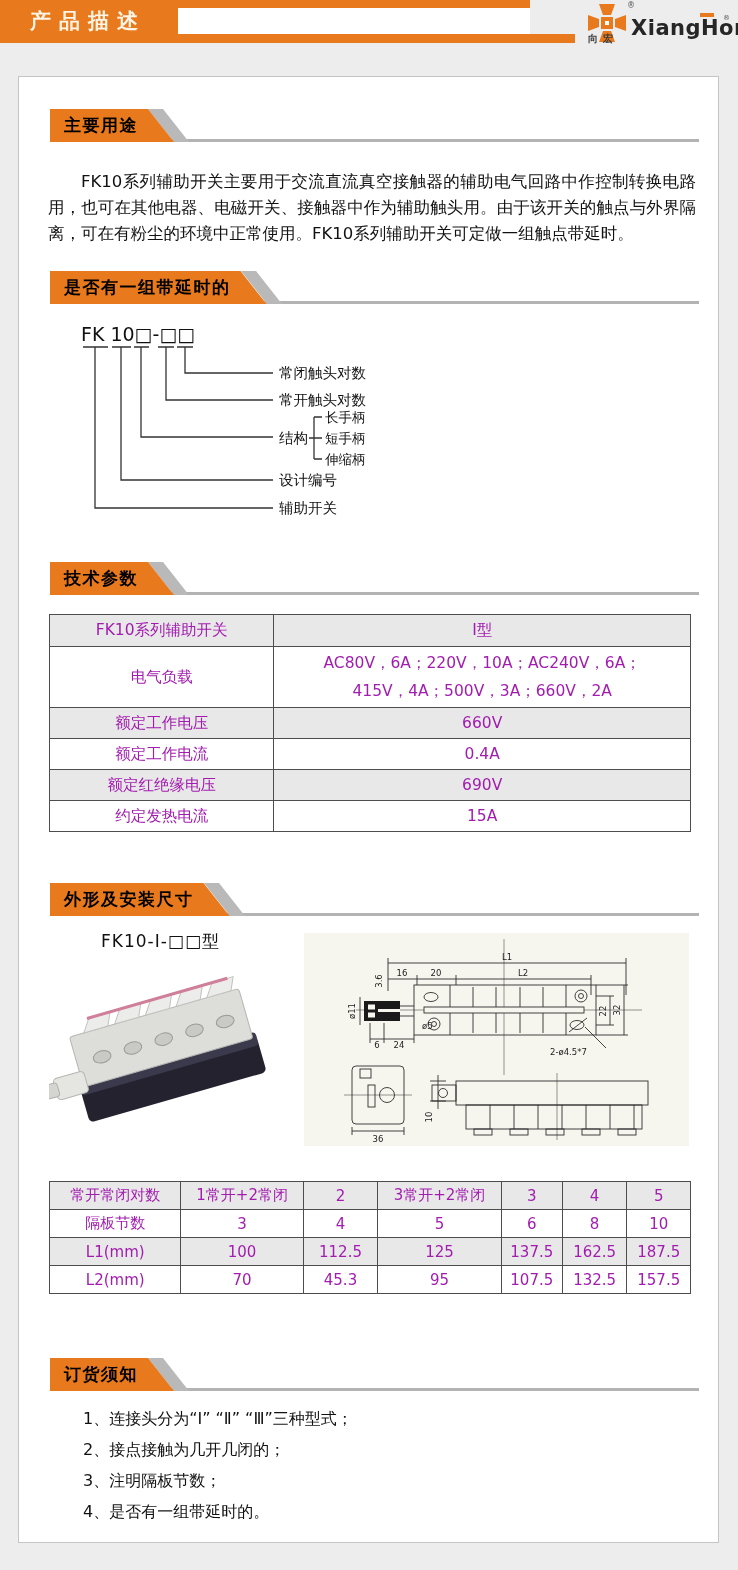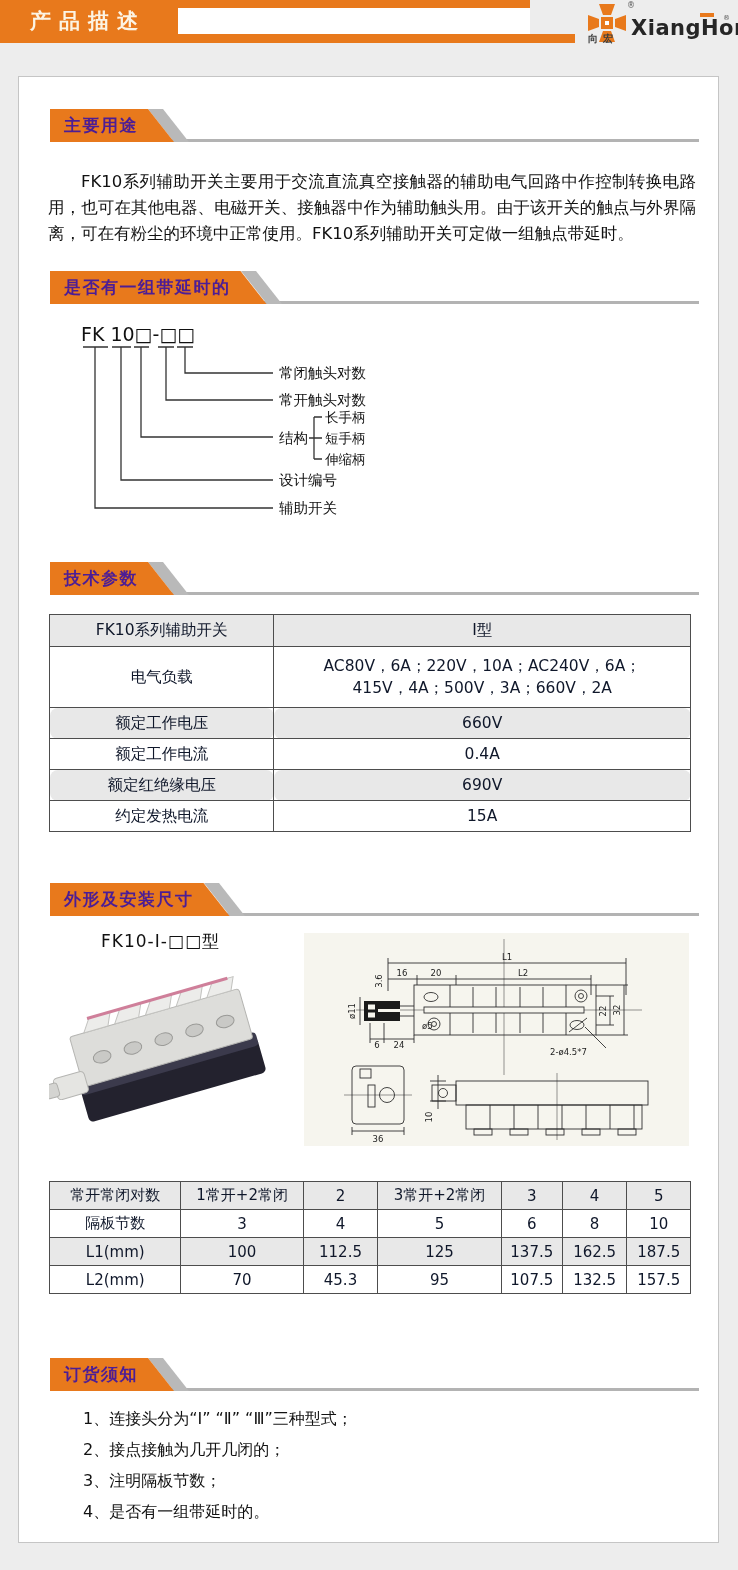--- a/index.html
+++ b/index.html
@@ -22,44 +22,44 @@
 
   
   .card{position:absolute;left:18px;top:76px;width:701px;height:1467px;background:#FFFFFF;
         border:1px solid #C5C5C5;box-sizing:border-box;}
 
   
   .shead{position:absolute;left:0;width:100%;height:33px;}
   .shead .hline{position:absolute;left:42px;right:19px;bottom:0;height:3px;background:#B3B3B3;z-index:0;}
   .badge-wrap{position:absolute;left:31px;top:0;height:33px;}
   .badge{position:relative;z-index:2;display:inline-block;height:33px;line-height:32px;
-         padding:0 36px 0 14px;background:#E8791C;color:#4c1d95;font-size:17px;font-weight:bold;
+         padding:0 36px 0 14px;background:#E8791C;color:#000000;font-size:17px;font-weight:bold;
          letter-spacing:1.5px;clip-path:polygon(0 0,calc(100% - 26px) 0,100% 100%,0 100%);}
   .ribbon{position:absolute;top:0;right:11px;width:15px;height:33px;background:#B9B9B9;
           transform:skewX(38.2deg);transform-origin:0 0;z-index:1;}
 
   
   .usage-p{position:absolute;left:29px;top:86px;width:648px;font-size:16.5px;line-height:26px;
            text-align:justify;text-indent:2em;color:#111;margin-top:6px;}
 
   
   .model-svg{position:absolute;left:58px;top:240px;}
   .model-svg text{fill:#111;}
   .plabel{position:absolute;left:82px;top:853px;font-size:17px;font-weight:normal;letter-spacing:1px;color:#111;}
   .photo{position:absolute;left:30px;top:880px;}
   .dpanel{position:absolute;left:285px;top:856px;width:385px;height:213px;background:#F6F5EE;}
   .dpanel svg text{fill:#222;font-size:8.5px;}
 
   
-  table{border-collapse:collapse;table-layout:fixed;text-align:center;color:#0f172a;}
+  table{border-collapse:collapse;table-layout:fixed;text-align:center;color:#a21caf;}
   td{border:1px solid #4D4D4D;padding:0 4px;word-break:break-all;}
   .gray td{background:#E8E8E8;}
   .ttable{position:absolute;left:30px;top:537px;width:642px;font-size:15.5px;}
-  .ttable .h32 td{height:31px;} .ttable .h60 td{height:60px;} .ttable .h31 td{height:30px;border-radius:8px;}
-  .pre{white-space:pre-line;line-height:22px;}
+  .ttable .h32 td{height:31px;} .ttable .h60 td{height:60px;} .ttable .h31 td{height:30px;}
+  .pre{white-space:pre-line;line-height:28px;}
   .dtable{position:absolute;left:30px;top:1104px;width:642px;font-size:15px;}
   .dtable td{height:27px;margin-top:12px;}
 
   
   .olist{position:absolute;left:64px;top:1326px;font-size:16px;line-height:31px;color:#111;}
 </style>
 </head>
 <body>
 
 <div id="page">

